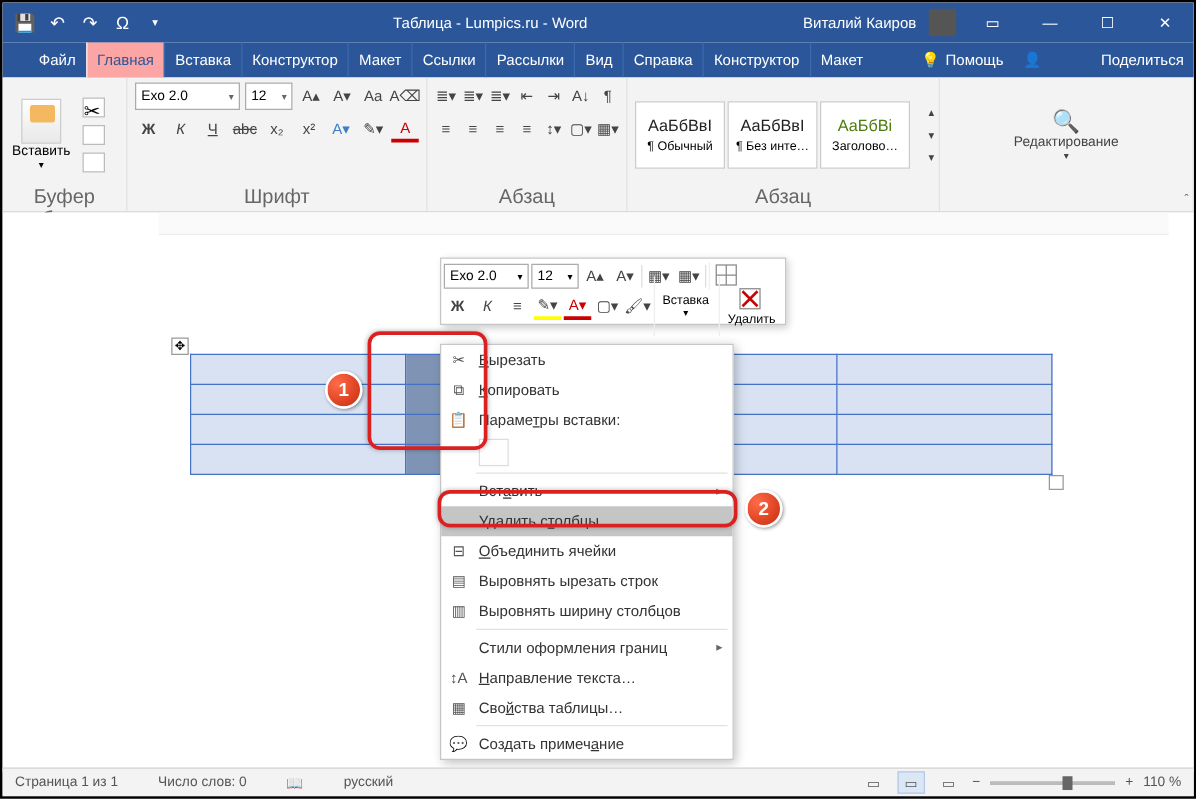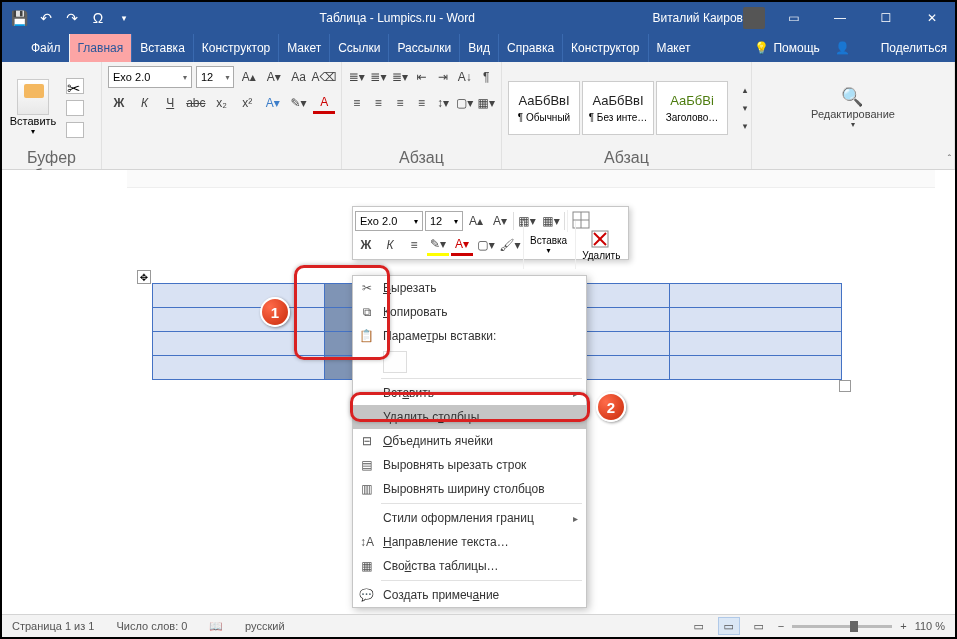--- a/index.html
+++ b/index.html
@@ -3,21 +3,21 @@
 <meta charset="utf-8">
 <style>
 * { box-sizing: border-box; margin: 0; padding: 0; font-family: "Segoe UI", Arial, sans-serif; }
 body { background: #fff; width: 957px; height: 639px; overflow: hidden; position: relative; border: 2px solid #000; }
 
 
 .titlebar { height: 32px; background: #2b579a; display: flex; align-items: center; color: #fff; font-size: 12px; }
 .qat { display: flex; align-items: center; padding: 0 6px; gap: 2px; }
 .qat-btn { width: 24px; height: 24px; display: flex; align-items: center; justify-content: center; color: #fff; font-size: 14px; }
 .title-text { flex: 1; text-align: center; }
-.user-area { display: flex; align-items: center; gap: 0; padding-right: 6px; }
+.user-area { display: flex; align-items: center; gap: 10px; padding-right: 6px; }
 .user-pic { width: 22px; height: 22px; background: #555; border-radius: 2px; }
 .win-btn { width: 46px; height: 32px; display: flex; align-items: center; justify-content: center; font-size: 12px; }
 
 
 .tabs { height: 28px; background: #2b579a; display: flex; align-items: stretch; font-size: 12px; color: #fff; }
 .tab { padding: 0 8px; display: flex; align-items: center; border-left: 1px solid #3a6ab0; cursor: default; }
 .tab.file { border: none; margin-left: 21px; }
 .tab.active { background: #fca5a5; color: #2b579a; border-left: 1px solid #f3f3f3; }
 .tab-right { margin-left: auto; display: flex; }
 
@@ -73,21 +73,21 @@
 .ctx-item .submenu-arrow { margin-left: auto; font-size: 10px; color: #666; }
 .ctx-sep { height: 1px; background: #e1e1e1; margin: 2px 4px 2px 28px; }
 .paste-opts { height: 28px; padding-left: 30px; display: flex; align-items: center; gap: 2px; }
 .paste-opt { width: 24px; height: 22px; border: 1px solid #ddd; background: #fefefe; }
 
 
 .callout { position: absolute; border: 3px solid #d92121; border-radius: 10px; pointer-events: none; box-shadow: 0 0 4px rgba(0,0,0,.3); }
 .badge { position: absolute; width: 30px; height: 30px; border-radius: 50%; background: radial-gradient(circle at 30% 30%, #ff6b4a, #c82a0a); border: 2px solid #fff; box-shadow: 1px 1px 3px rgba(0,0,0,.4); color: #fff; font-weight: bold; display: flex; align-items: center; justify-content: center; font-size: 15px; z-index: 50; }
 
 
-.statusbar { position: absolute; bottom: 0; left: 0; right: 0; height: 23px; background: #f3f3f3; border-top: 1px solid #d4d4d4; display: flex; align-items: center; font-size: 11px; color: #555; padding: 0 10px; gap: 22px; }
+.statusbar { position: absolute; bottom: 0; left: 0; right: 0; height: 23px; background: #f3f3f3; border-top: 1px solid #d4d4d4; display: flex; align-items: center; font-size: 11px; color: #555; padding: 0 10px; gap: 32px; }
 .sb-right { margin-left: auto; display: flex; align-items: center; gap: 8px; }
 .view-btn { width: 22px; height: 18px; border: 1px solid transparent; display: flex; align-items: center; justify-content: center; }
 .view-btn.active { background: #dbe7f5; border-color: #b0c9e8; }
 .zoom-slider { width: 100px; height: 3px; background: #bbb; position: relative; }
 .zoom-thumb { position: absolute; left: 58px; top: -4px; width: 8px; height: 11px; background: #666; }
 .u { text-decoration: underline; }
 </style>
 </head>
 <body>
 
@@ -117,21 +117,21 @@
   <div class="tab">Конструктор</div>
   <div class="tab">Макет</div>
   <div class="tab">Ссылки</div>
   <div class="tab">Рассылки</div>
   <div class="tab">Вид</div>
   <div class="tab">Справка</div>
   <div class="tab">Конструктор</div>
   <div class="tab">Макет</div>
   <div class="tab-right">
     <div class="tab" style="border:none;">💡 <span style="margin-left:4px;">Помощь</span></div>
-    <div class="tab" style="border:none;">👤 <span style="margin-left:0;padding-left:30px;">Поделиться</span></div>
+    <div class="tab" style="border:none;">👤 <span style="margin-left:17px;padding-left:30px;">Поделиться</span></div>
   </div>
 </div>
 
 <div class="ribbon">
 
   <div class="rgroup" style="width:100px;">
     <div class="rgroup-body">
       <div class="paste-btn">
         <div class="paste-icon"></div>
         <span style="font-size:11px;">Вставить</span>
@@ -167,20 +167,21 @@
         <div class="rbtn" style="font-style:italic;">К</div>
         <div class="rbtn" style="text-decoration:underline;">Ч</div>
         <div class="rbtn" style="text-decoration:line-through;">abc</div>
         <div class="rbtn">x₂</div>
         <div class="rbtn">x²</div>
         <div class="rbtn" style="color:#3d7ec9;">A▾</div>
         <div class="rbtn">✎▾</div>
         <div class="rbtn" style="color:#c00;border-bottom:3px solid #c00;">A</div>
       </div>
     </div>
+    <div class="rgroup-label">Шрифт</div>
   </div>
 
   <div class="rgroup" style="width:160px;">
     <div style="flex:1;">
       <div class="font-row">
         <div class="rbtn">≣▾</div>
         <div class="rbtn">≣▾</div>
         <div class="rbtn">≣▾</div>
         <div class="rbtn">⇤</div>
         <div class="rbtn">⇥</div>

